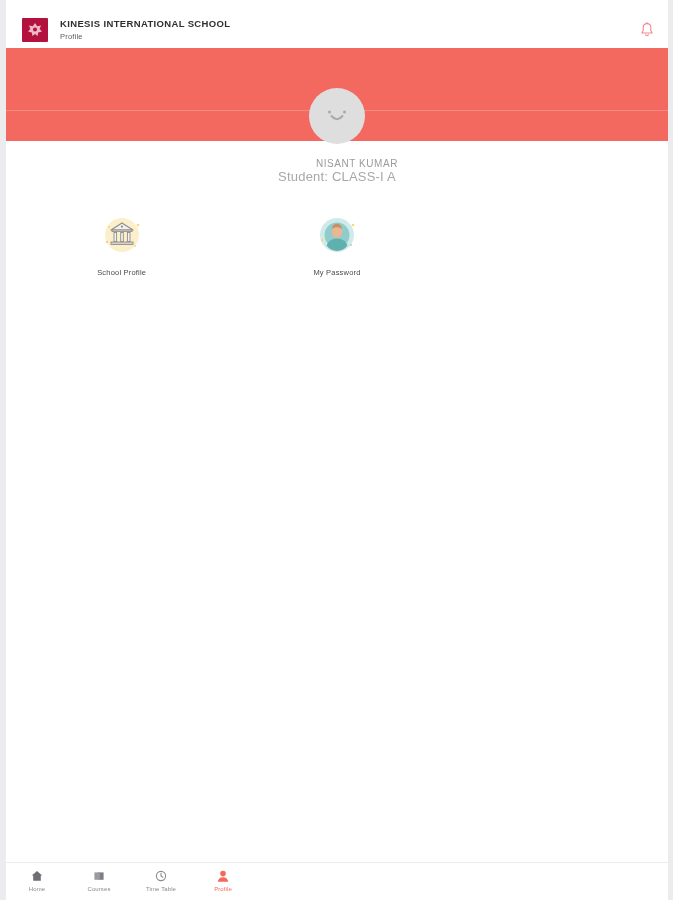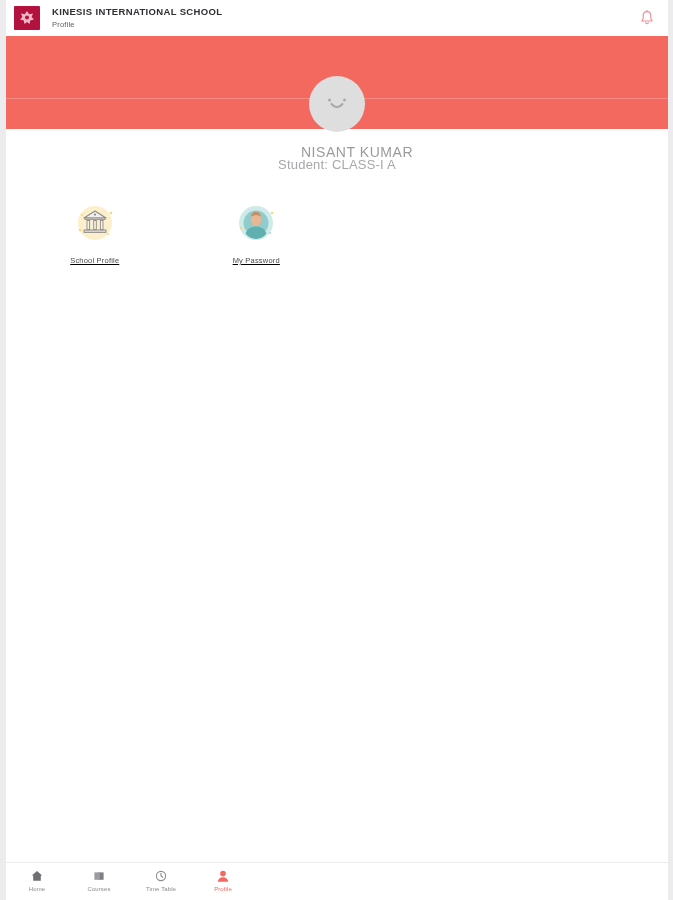--- a/index.html
+++ b/index.html
@@ -16,22 +16,23 @@
     display: flex; flex-direction: column;
     border-left: 6px solid #ececee;
     border-right: 5px solid #ececee;
   }
 
   
   .appbar {
     height: 36px;
     background: #ffffff;
     display: flex; align-items: center;
-    padding: 0 10px 0 8px;
-    flex: 0 0 auto;
+    padding: 0 10px 0 16px;
+    flex: 0 0 auto;
+    margin-top: 12px;
   }
   .logo {
     width: 26px; height: 24px;
     background: #b3123f;
     border-radius: 1px;
     display: flex; align-items: center; justify-content: center;
     flex: 0 0 auto;
     position: relative;
     overflow: hidden;
   }
@@ -70,37 +71,36 @@
     position: absolute;
     top: -53px; left: 50%;
     transform: translateX(-50%);
     width: 56px; height: 56px;
     border-radius: 50%;
     background: #dedede;
     display: flex; align-items: center; justify-content: center;
   }
   .name {
     padding-top: 17px;
-    font-size: 14px; color: #9b9b9f;
+    font-size: 10px; color: #9b9b9f;
     letter-spacing: 0.55px; line-height: 12px; padding-left: 40px;
   }
   .role {
     font-size: 13px; color: #a8a8ac;
     letter-spacing: 0.2px; line-height: 12px; margin-top: 1px;
   }
 
   
   .menu {
     margin-top: 31px;
     display: grid;
-    grid-template-columns: repeat(4, 1fr);
+    grid-template-columns: repeat(3, 1fr);
     row-gap: 36px;
     padding: 0 8px;
     flex: 0 0 auto;
-    text-decoration: underline;
   }
   .tile {
     display: flex; flex-direction: column;
     align-items: center; justify-content: flex-start;
     cursor: pointer;
   }
   .tile-icon { width: 46px; height: 46px; position: relative; }
   .tile-label {
     margin-top: 8px;
     font-size: 7.5px; color: #4a4a4f;

